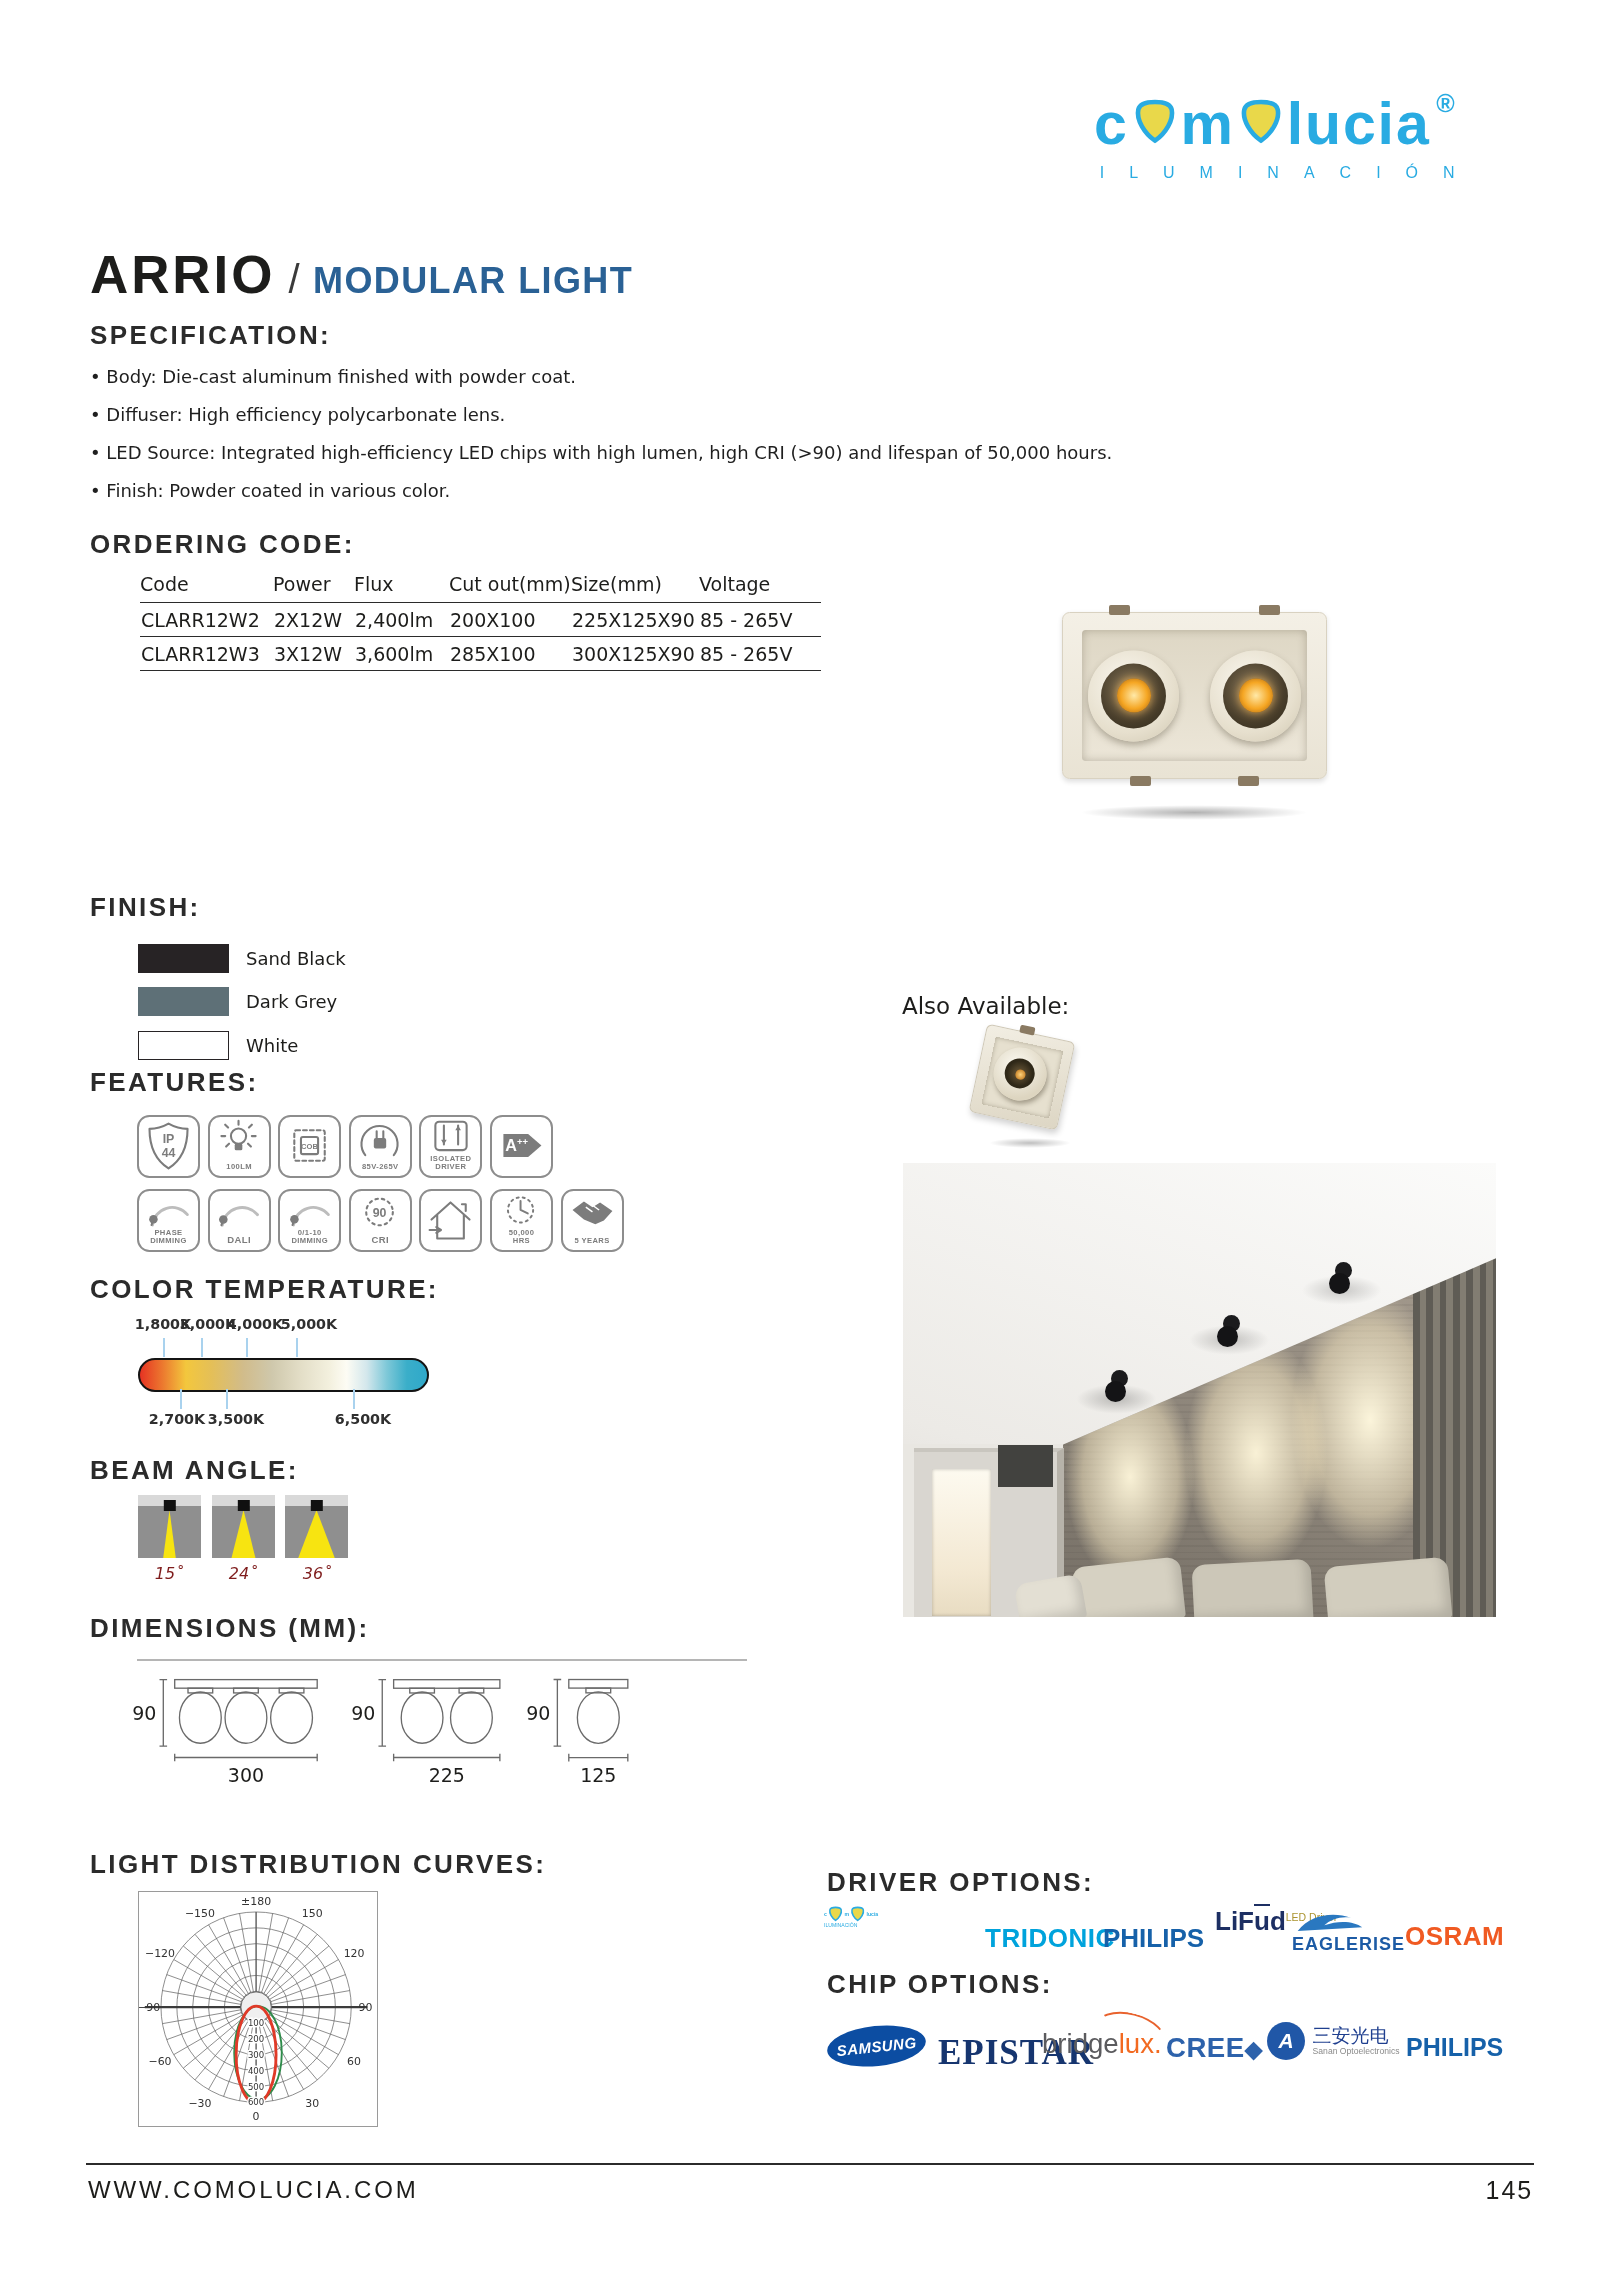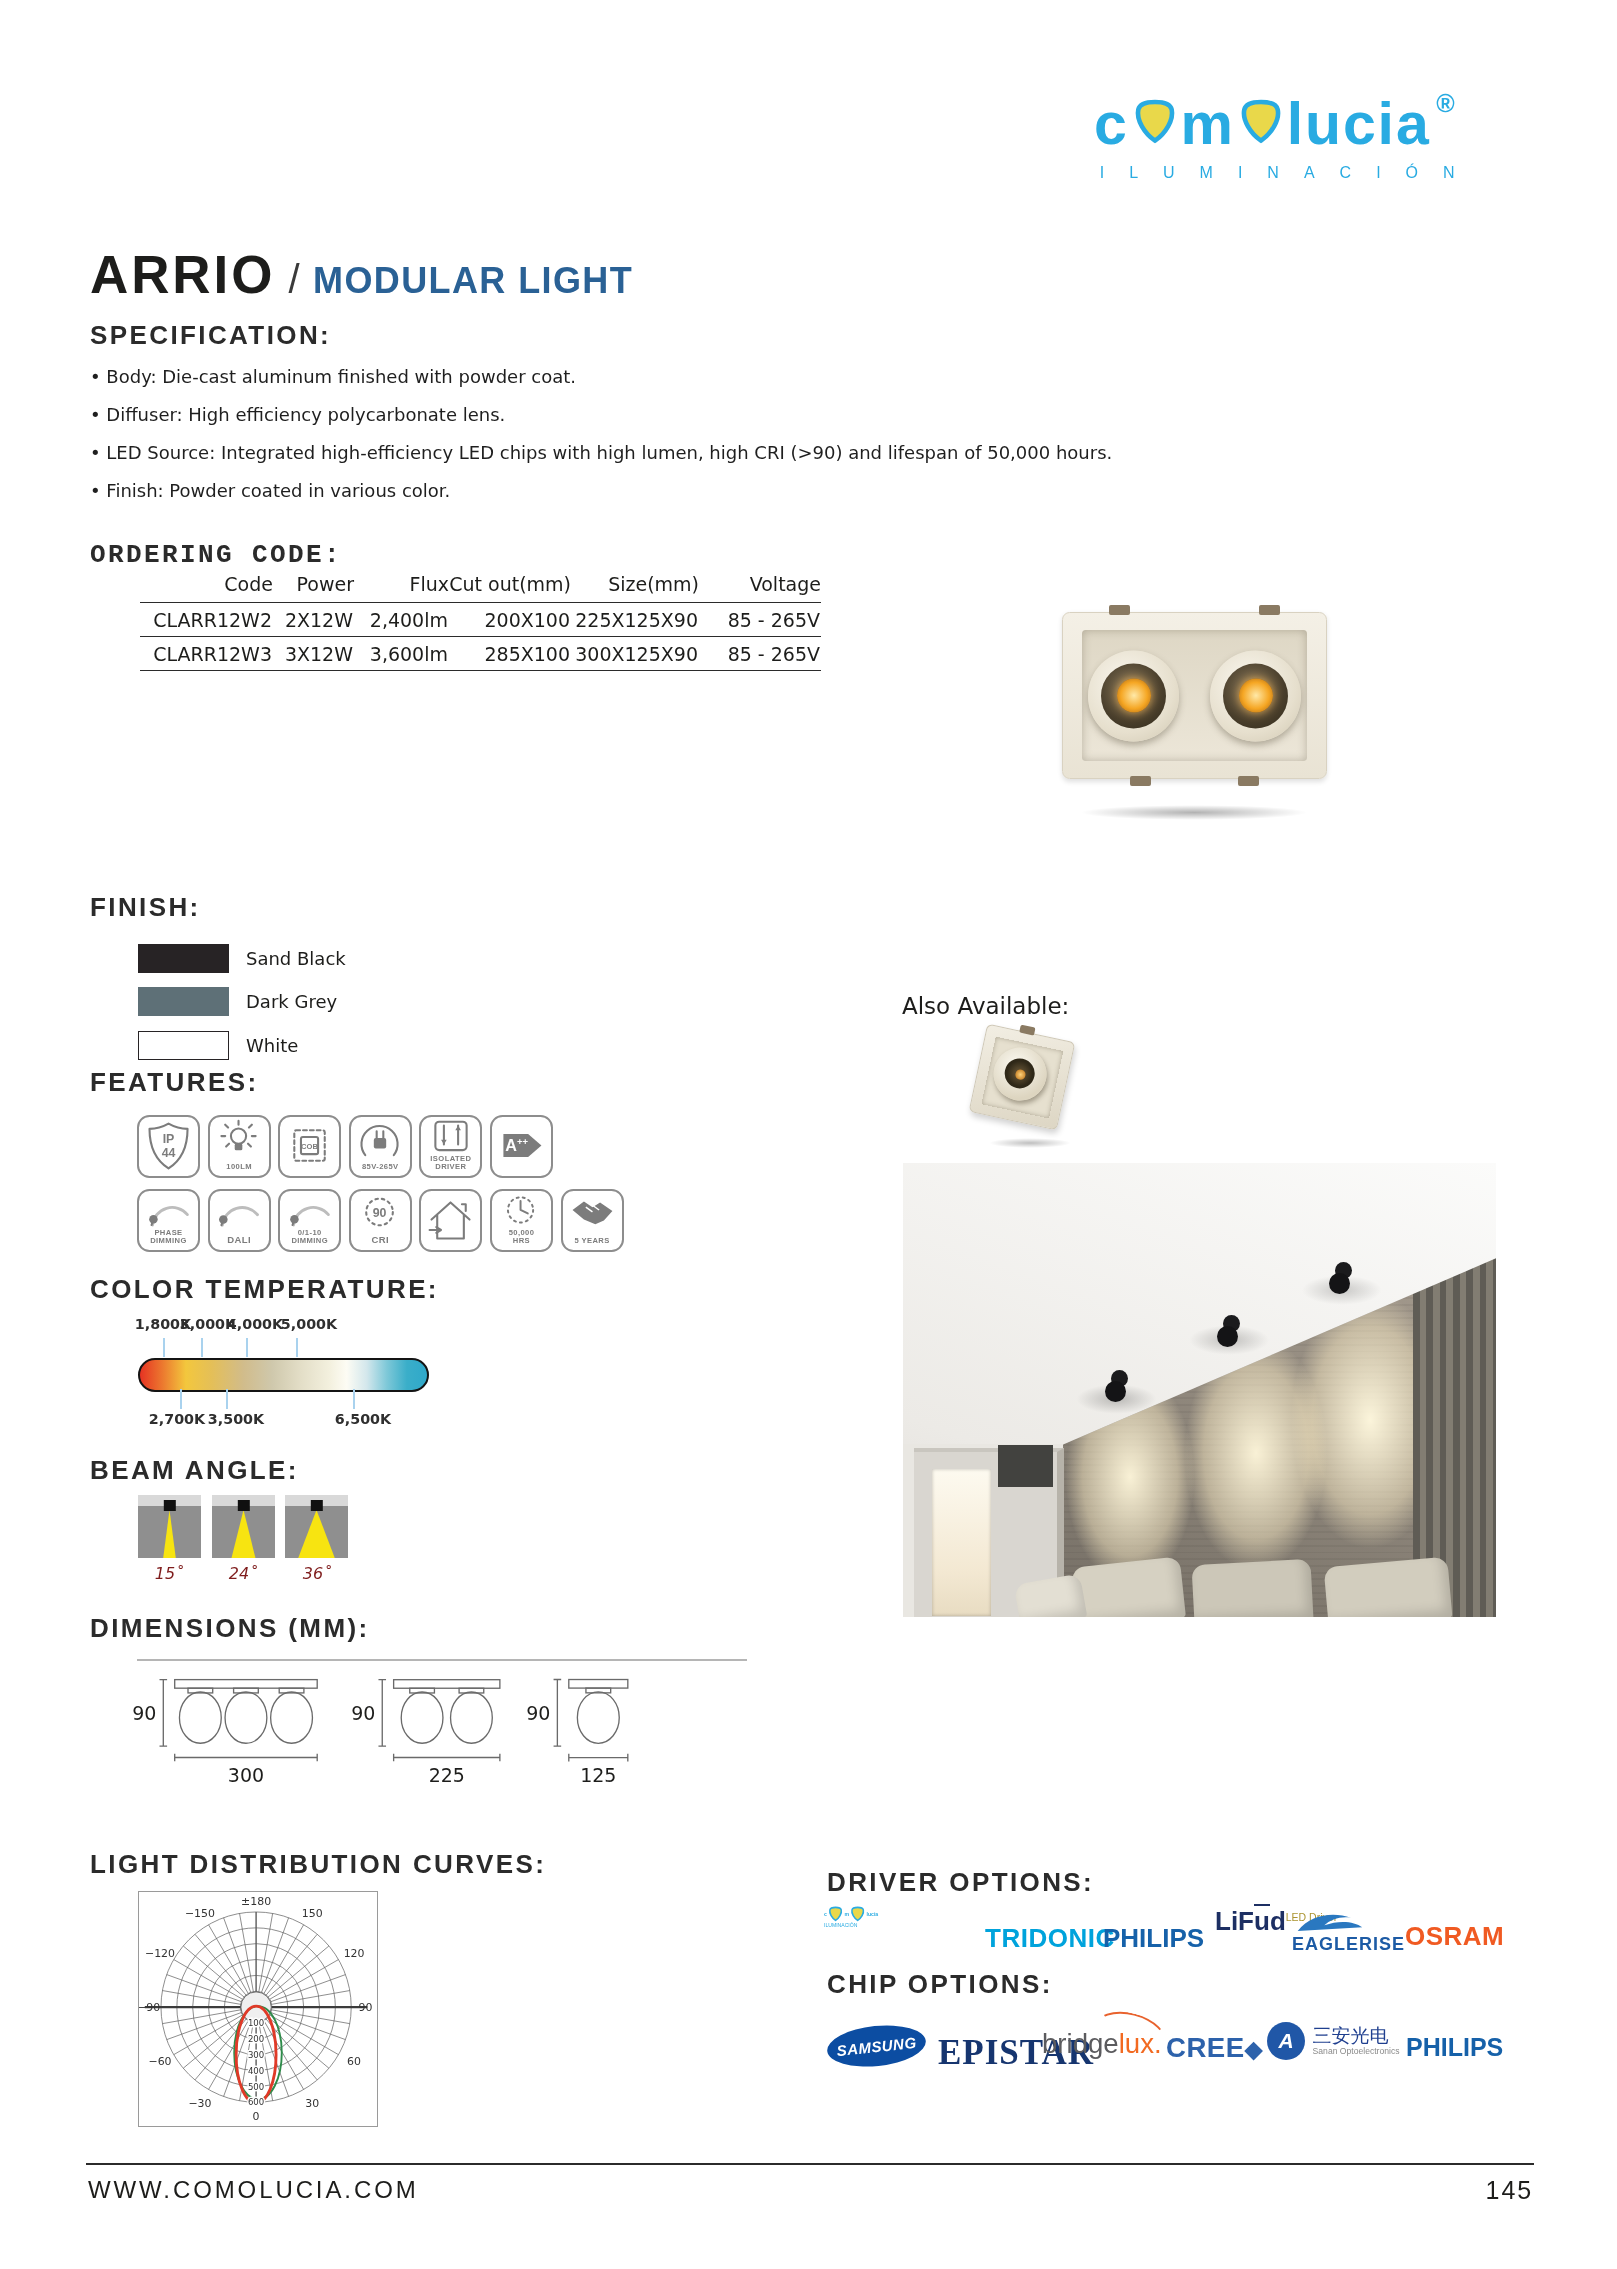--- a/index.html
+++ b/index.html
@@ -33,21 +33,21 @@
   
   .bullets{position:absolute;left:90px;top:358px;width:1027px;font-size:18px;line-height:38px;color:#1f1f1f;}
   .bullet::before{content:"• ";}
 
   
   .otable{position:absolute;left:140px;top:569px;border-collapse:collapse;
           font-size:19px;color:#1d1d1b;}
   .otable th{font-weight:400;padding:3.8px 0 7.6px 0;}
   .otable thead tr{border-bottom:1.9px solid #2b2b2b;}
   .otable tbody tr{border-bottom:1.9px solid #2b2b2b;height:34px;}
-  .otable th,.otable td{text-align:right;}
+  .otable th,.otable td{text-align:left;}
   .c0{width:133px;} .c1{width:81px;} .c2{width:95px;} .c3{width:122px;} .c4{width:128px;} .c5{width:122px;}
 
   
   .prod{position:absolute;left:1062px;top:612px;width:263px;height:165px;
         background:linear-gradient(180deg,#f4f0e6,#e9e3d4);border:1px solid #d9d2c1;
         border-radius:7.6px;box-shadow:0 2.9px 5.7px rgba(0,0,0,0.12);}
   .prod .inner{position:absolute;left:19px;top:17px;right:19px;bottom:17px;
         background:linear-gradient(180deg,#ded7c5,#ece6d8);border-radius:3.8px;
         box-shadow:inset 0 0 9.5px rgba(90,80,60,0.35);}
   .lamp{position:absolute;top:50%;transform:translateY(-50%);width:91px;height:91px;border-radius:50%;
@@ -226,21 +226,21 @@
   </div>
 
   <div class="sec" style="left:90px;top:320px;">SPECIFICATION:</div>
   <div class="bullets">
     <div class="bullet">Body: Die-cast aluminum finished with powder coat.</div>
     <div class="bullet">Diffuser: High efficiency polycarbonate lens.</div>
     <div class="bullet">LED Source: Integrated high-efficiency LED chips with high lumen, high CRI (&gt;90) and lifespan of 50,000 hours.</div>
     <div class="bullet">Finish: Powder coated in various color.</div>
   </div>
 
-  <div class="sec" style="left:90px;top:540px;font-family:Liberation Mono, monospace;">ORDERING CODE:</div>
+  <div class="sec" style="left:90px;top:529px;">ORDERING CODE:</div>
   <table class="otable">
     <thead>
       <tr>
         <th class="c0">Code</th>
         <th class="c1">Power</th>
         <th class="c2">Flux</th>
         <th class="c3">Cut out(mm)</th>
         <th class="c4">Size(mm)</th>
         <th class="c5">Voltage</th>
       </tr>

